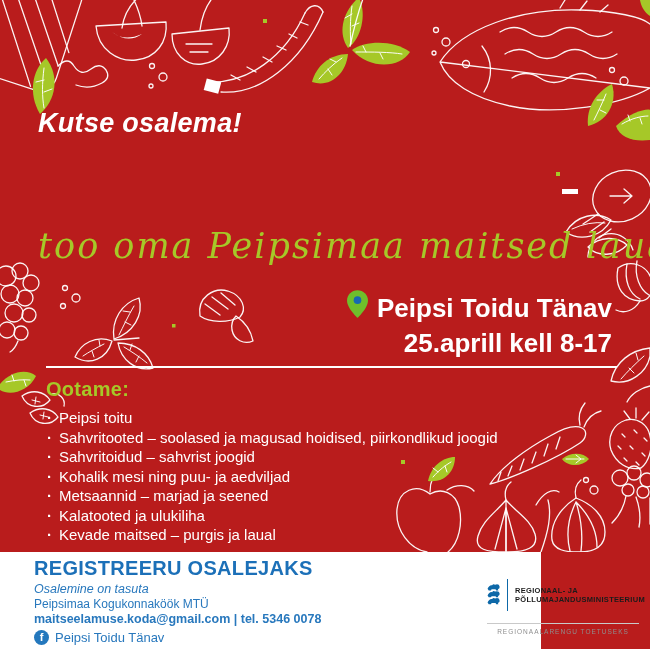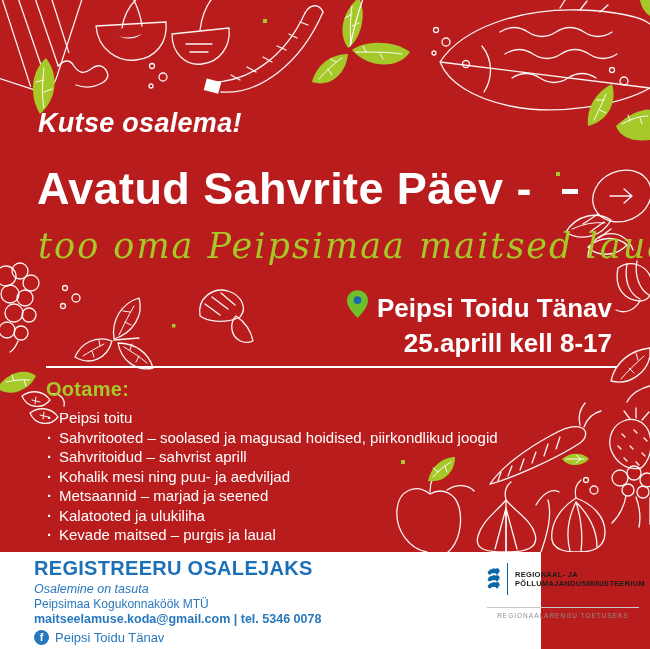--- a/index.html
+++ b/index.html
@@ -34,21 +34,21 @@
   .reg-org{font-size:12px;margin-top:1px;}
   .reg-contact{font-size:12.5px;margin-top:1px;font-weight:bold;}
   .fb-row{display:flex;align-items:center;gap:6px;margin-top:4px;font-size:13px;}
   .fb-icon{width:15px;height:15px;border-radius:50%;background:#2478bd;color:#fff;font-weight:700;font-size:11px;line-height:15px;text-align:center;display:inline-block;}
 
   .pt-logo{position:absolute;left:372px;top:4px;width:104px;text-align:center;}
   .pt-text{font-size:15.5px;font-weight:700;letter-spacing:.2px;margin-top:-2px;}
   .pt1{color:#16477e;}
   .pt2{color:#76b82a;}
 
-  .ministry{position:absolute;left:487px;top:10px;width:158px;}
+  .ministry{position:absolute;left:487px;top:26px;width:158px;}
   .min-row{display:flex;align-items:center;}
   .min-vline{width:2px;height:32px;background:#0d68a8;margin:0 7px 0 6px;}
   .min-text{font-size:7.5px;font-weight:700;color:#1b1b1b;letter-spacing:.3px;line-height:9.5px;}
   .min-divider{border:none;border-top:1px solid #c9c9c9;margin:11px 0 0 0;width:152px;}
   .min-caption{margin-top:4px;width:152px;text-align:center;font-size:6.5px;color:#8f8f8f;letter-spacing:1px;}
 </style>
 </head>
 <body>
 
 <div class="poster">
@@ -221,21 +221,20 @@
       <circle cx="620" cy="478" r="8"></circle>
         <circle cx="634" cy="473" r="7"></circle>
         <circle cx="647" cy="480" r="7"></circle>
         <circle cx="628" cy="490" r="6"></circle>
         <circle cx="643" cy="492" r="6"></circle>
       <path d="M626 496 C624 507 620 515 612 523 M636 497 C640 508 641 517 639 527 M650 498 C650 508 650 516 650 524"></path>
     </g>
   </svg>
 
   <div class="kicker">Kutse osalema!</div>
-  <h1 class="title">Avatud Sahvrite Päev -</h1>
   <div class="script">too oma Peipsimaa maitsed lauale</div>
 
   <div class="location">
     <div class="loc-line1">
       <span class="pin">
         <svg width="21" height="28" viewBox="0 0 22 29">
           <path fill="#6fbf2b" d="M11 0C5 0 0 4.8 0 10.8 0 18.9 11 29 11 29s11-10.1 11-18.2C22 4.8 17 0 11 0z"></path>
           <circle cx="11" cy="10.5" r="4" fill="#1769b1"></circle>
         </svg>
       </span>
@@ -244,21 +243,21 @@
     <div class="loc-line2">25.aprill kell 8-17</div>
   </div>
 
   <hr class="divider">
 
   <div class="expect">
     <div class="expect-heading">Ootame:</div>
     <ul>
       <li>Peipsi toitu</li>
       <li>Sahvritooted – soolased ja magusad hoidised, piirkondlikud joogid</li>
-      <li>Sahvritoidud – sahvrist aprill</li>
+      <li>Sahvritoidud – sahvrist joogid</li>
       <li>Kohalik mesi ning puu- ja aedviljad</li>
       <li>Metsaannid – marjad ja seened</li>
       <li>Kalatooted ja ulukiliha</li>
       <li>Kevade maitsed – purgis ja laual</li>
     </ul>
   </div>
 
   <div class="footer">
     <div class="reg">
       <div class="reg-heading">REGISTREERU OSALEJAKS</div>

